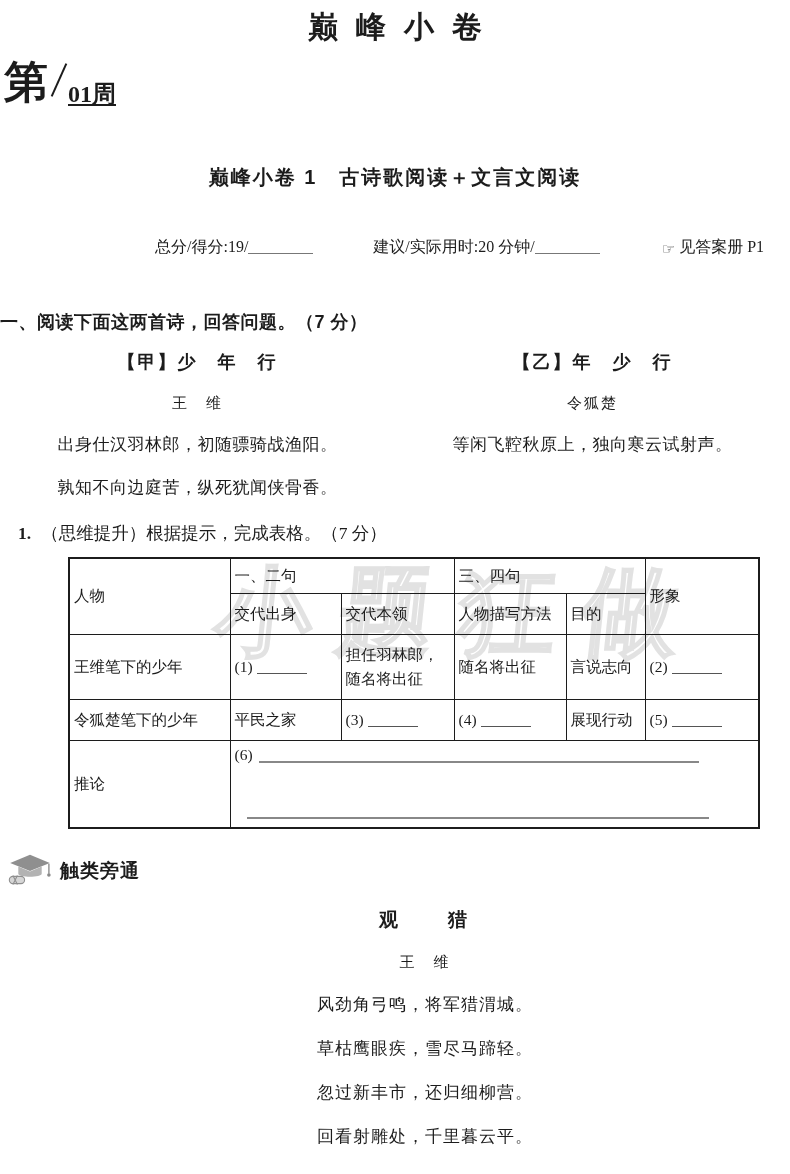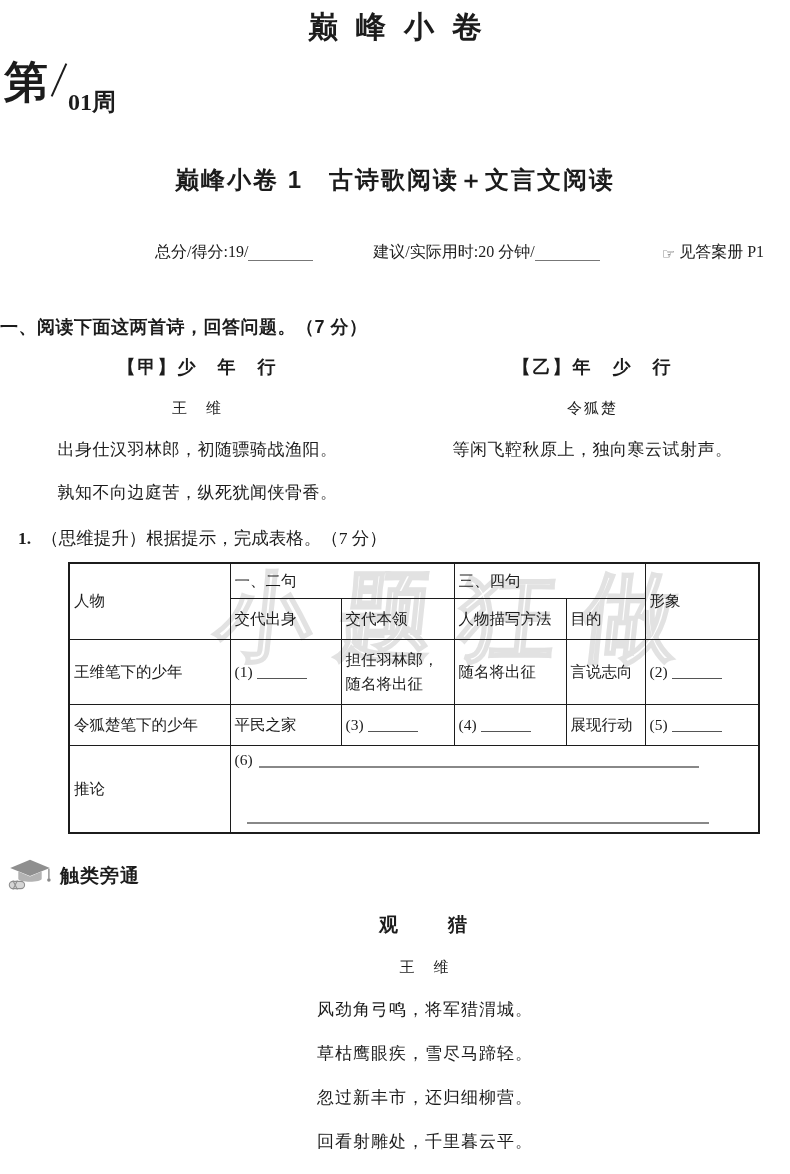--- a/index.html
+++ b/index.html
@@ -28,35 +28,35 @@
     font-weight:700;font-size:44px;line-height:46px;
   }
   .week-slash{
     display:inline-block;width:2px;height:36px;
     background:#1c1c1c;transform:rotate(24deg);
     margin:2px 8px 0 10px;
   }
   .week-num{
     font-family:"Liberation Serif","DejaVu Serif",serif;
     font-weight:700;font-size:24px;align-self:flex-end;
-    line-height:24px;margin-bottom:4px;
+    line-height:24px;margin-bottom:12px;text-decoration:underline;
   }
   .lesson-title{
     margin:46px 0 12px 0;
     text-align:center;
     font-family:"Liberation Sans","DejaVu Sans",sans-serif;
-    font-weight:700;font-size:24px;letter-spacing:2px;
+    font-weight:700;font-size:20px;letter-spacing:2px;
   }
   
   .scoreline{
     display:flex;align-items:flex-end;
     margin:46px 0 0 155px;
     font-size:16px;white-space:nowrap;
   }
-  .score-item{display:inline-flex;align-items:center;}
+  .score-item{display:inline-flex;align-items:flex-start;}
   .score-item + .score-item{margin-left:60px;}
   .answer-ref{margin-left:62px;display:inline-flex;align-items:flex-end;}
   .hand{font-size:15px;margin-right:4px;color:#3a3a3a;}
   .blank{
     display:inline-block;height:1em;
     border-bottom:1.5px solid #777;
     vertical-align:-2px;
   }
   .w65{width:65px;}
   

